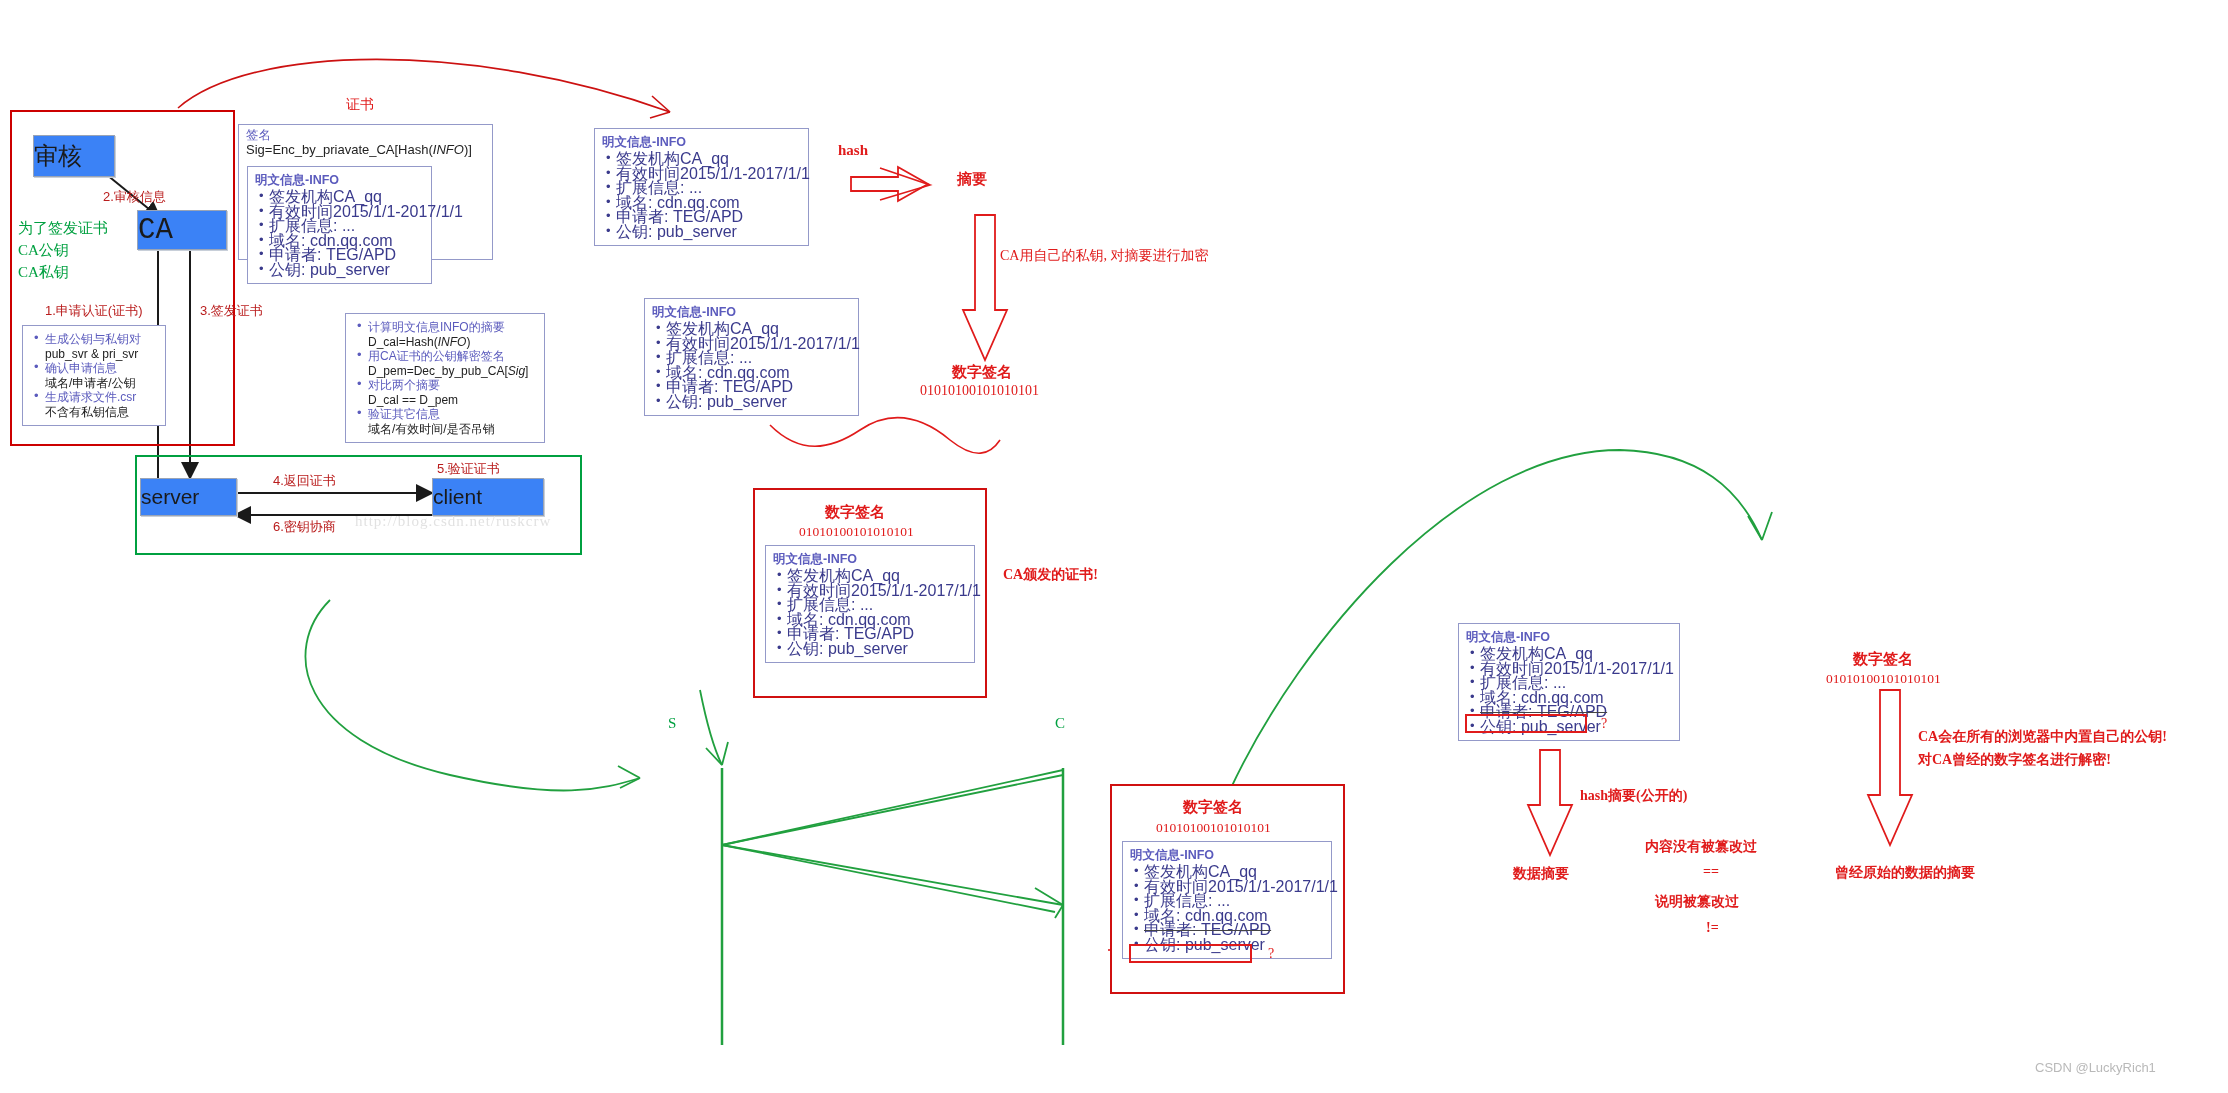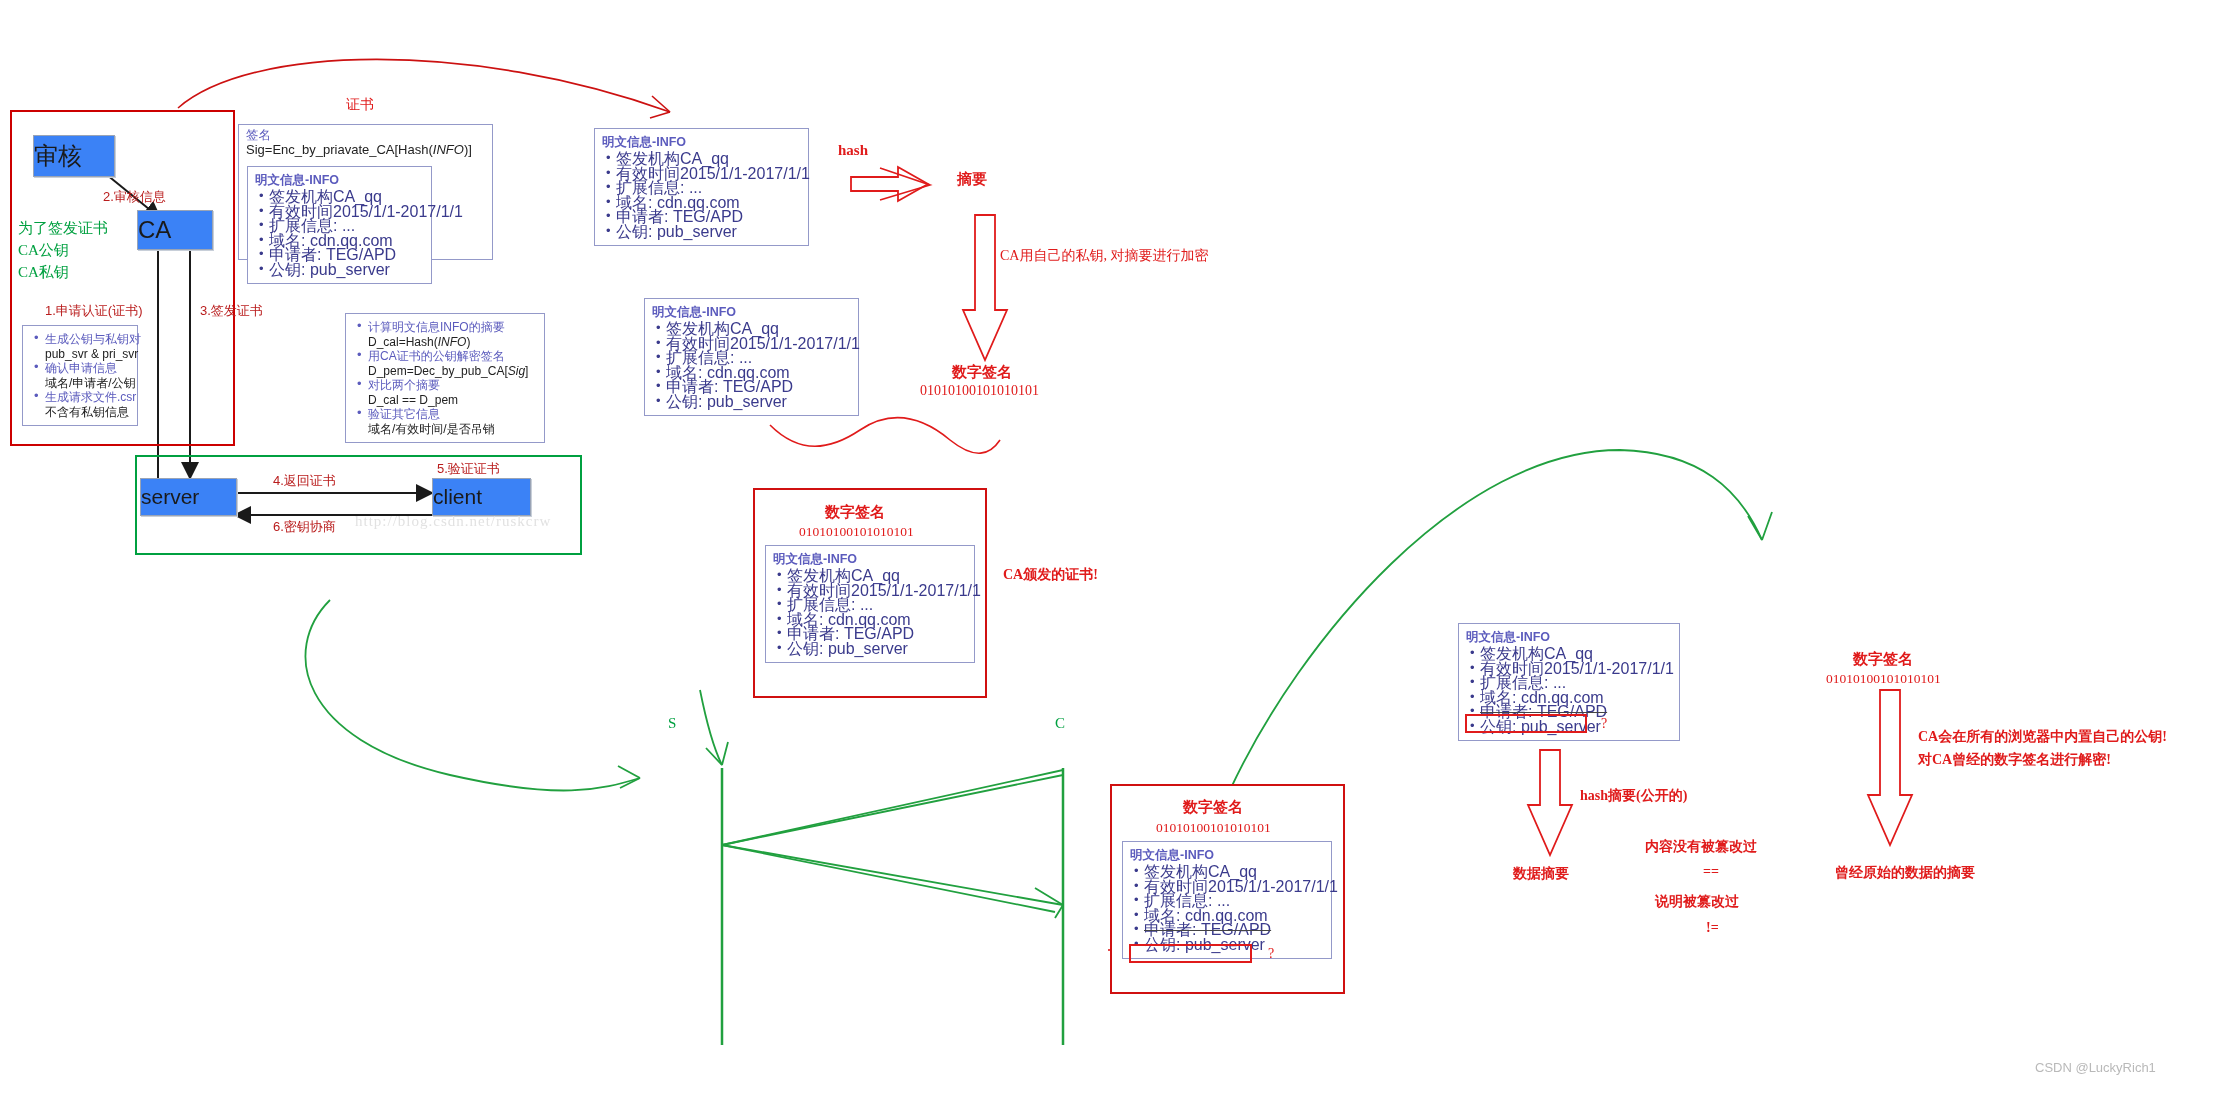--- a/index.html
+++ b/index.html
@@ -166,34 +166,34 @@
 
     <line x1="1108" y1="950" x2="1120" y2="950" stroke="#e01b1b" stroke-width="1.6"></line>
   </svg>
 
   <div class="abs frame-red" style="left:10px; top:110px; width:225px; height:336px;"></div>
 
   <div class="abs node" style="left:33px; top:135px; width:82px; height:42px; font-size:24px;">
     <span>审核</span>
   </div>
 
-  <div class="abs node" style="left:137px; top:210px; width:76px; height:40px; font-size:24px;">
+  <div class="abs node" style="left:137px; top:210px; width:90px; height:40px; font-size:29px;font-family:Liberation Mono, monospace;">
     <span>CA</span>
   </div>
 
   <div class="abs step-label" style="left:103px; top:188px;">2.审核信息</div>
 
   <div class="abs green-note" style="left:18px; top:219px; font-size:15px;">为了签发证书</div>
   <div class="abs green-note" style="left:18px; top:241px; font-size:15px;">CA公钥</div>
   <div class="abs green-note" style="left:18px; top:263px; font-size:15px;">CA私钥</div>
 
   <div class="abs step-label" style="left:45px; top:302px;">1.申请认证(证书)</div>
   <div class="abs step-label" style="left:200px; top:302px;">3.签发证书</div>
 
-  <div class="abs proc" style="left:22px; top:325px; width:116px;">
+  <div class="abs proc" style="left:22px; top:325px; width:144px;">
     <ul>
       <li>
         <span>生成公钥与私钥对</span>
         <span class="sub">pub_svr &amp; pri_svr</span>
       </li>
       <li>
         <span>确认申请信息</span>
         <span class="sub">域名/申请者/公钥</span>
       </li>
       <li>
@@ -243,21 +243,21 @@
         <span class="sub">域名/有效时间/是否吊销</span>
       </li>
     </ul>
   </div>
 
   <div class="abs frame-green" style="left:135px; top:455px; width:447px; height:100px;"></div>
 
   <div class="abs node" style="left:140px; top:478px; width:97px; height:38px; font-size:21px;">
     <span>server</span>
   </div>
-  <div class="abs node" style="left:432px; top:478px; width:99px; height:38px; font-size:21px;">
+  <div class="abs node" style="left:432px; top:478px; width:112px; height:38px; font-size:21px;">
     <span>client</span>
   </div>
 
   <div class="abs step-label" style="left:273px; top:472px;">4.返回证书</div>
   <div class="abs step-label" style="left:437px; top:460px;">5.验证证书</div>
   <div class="abs step-label" style="left:273px; top:518px;">6.密钥协商</div>
 
   <div class="abs inner-watermark" style="left:355px; top:513px;">http://blog.csdn.net/ruskcrw</div>
 
   <div class="abs card" style="left:594px; top:128px; width:215px;">

